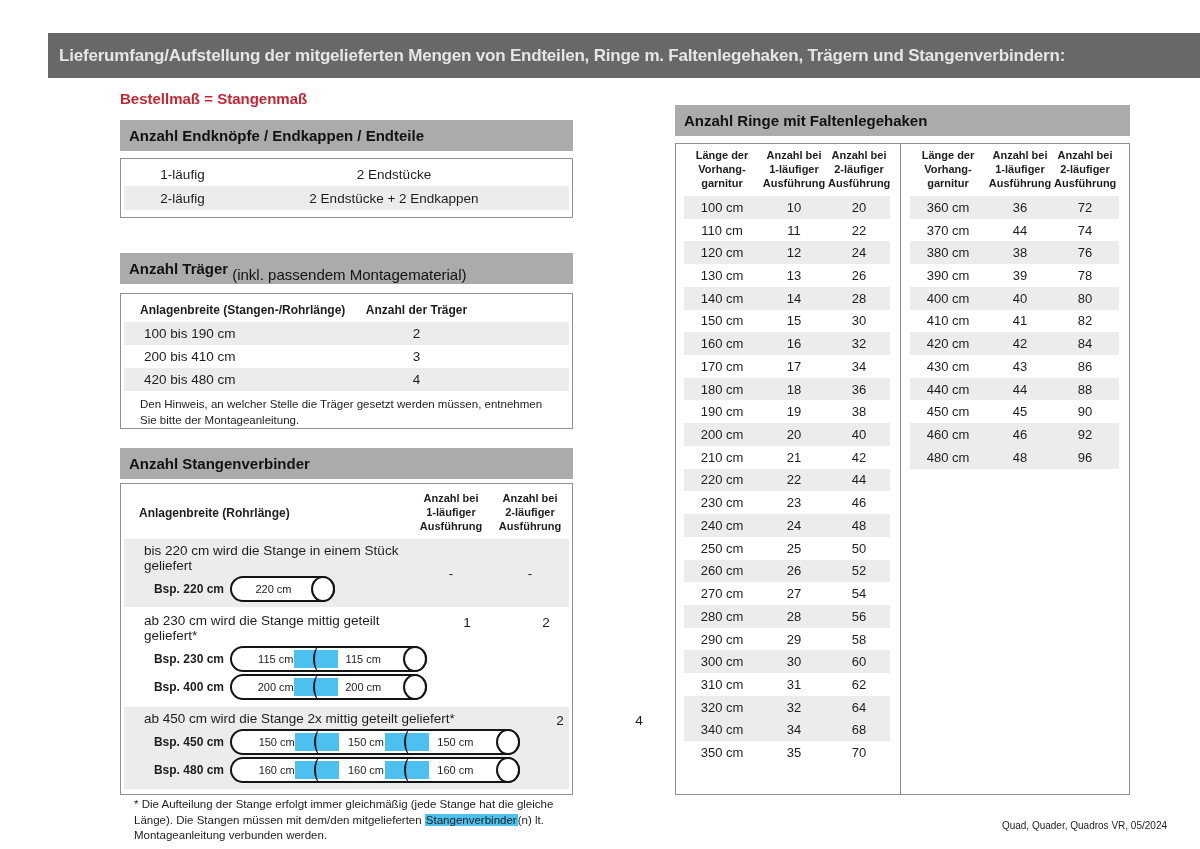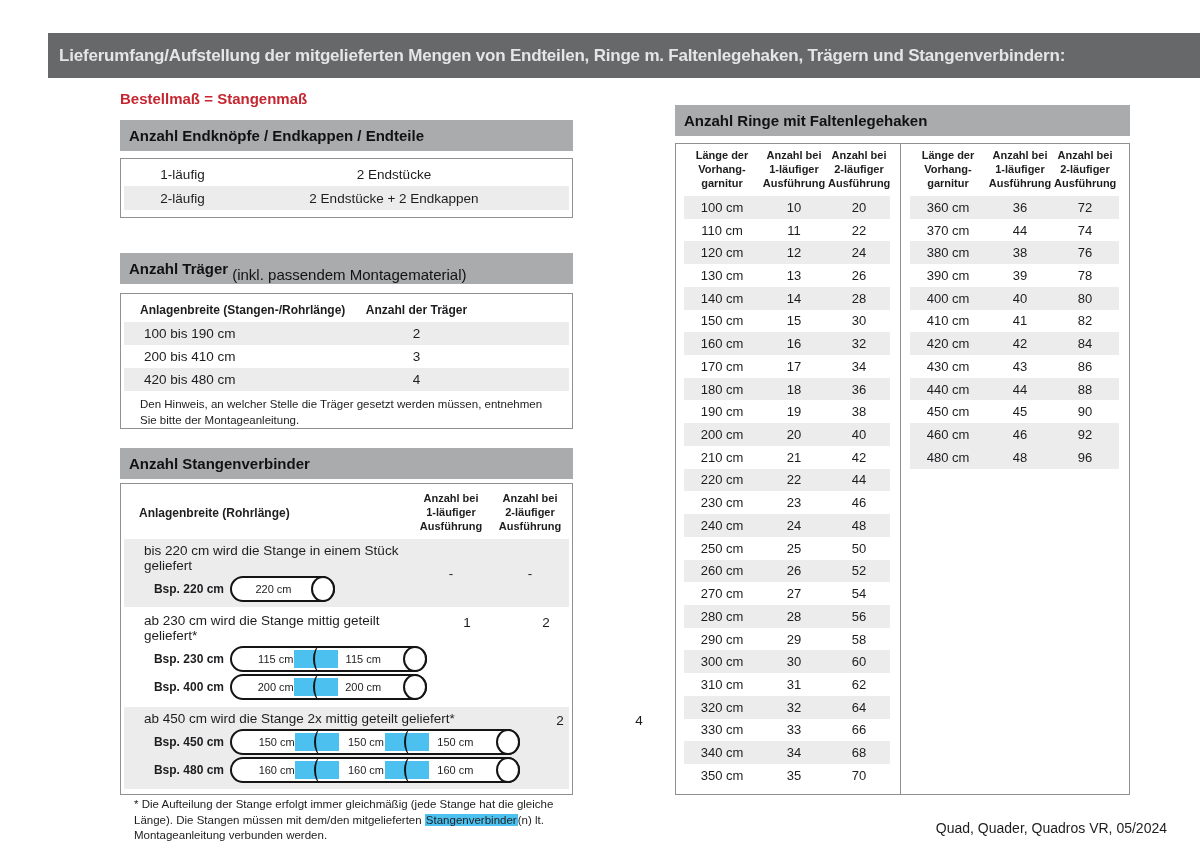--- a/index.html
+++ b/index.html
@@ -80,21 +80,21 @@
   .rbar { left:675px; top:105px; width:455px; }
   .rbox { left:675px; top:143px; width:455px; height:652px; padding:0; }
   .rhalf { position:absolute; top:0; bottom:0; }
   .rhalf.lh { left:0; width:225px; border-right:1px solid var(--border); }
   .rhalf.rh2 { left:226px; right:0; }
   .ring-head { display:grid; grid-template-columns:76px 68px 62px; margin:0 10px 0 8px; height:52px; align-items:center; }
   .ring-head .rhc { text-align:center; font-size:11px; font-weight:bold; line-height:1.25; }
   .ring-row { display:grid; grid-template-columns:76px 68px 62px; margin:0 10px 0 8px; height:22.73px; align-items:center; }
   .ring-row div { text-align:center; font-size:13px; }
 
-  .footer { position:absolute; right:33px; top:820px; font-size:14px; color:#1d1d1f; }
+  .footer { position:absolute; right:33px; top:820px; font-size:10px; color:#1d1d1f; }
 </style>
 </head>
 <body style="--banner: #67686a; --secbar: #a9abad; --shade: #ececed; --accent-red: #c52631; --connector-blue: #4cc1ef;">
 
 <div class="banner">
   <span>Lieferumfang/Aufstellung der mitgelieferten Mengen von Endteilen, Ringe m. Faltenlegehaken, Trägern und Stangenverbindern:</span>
 </div>
 
 <div class="subtitle">Bestellmaß = Stangenmaß</div>
 
@@ -379,25 +379,20 @@
         <div class="ring-row">
           <div>310 cm</div>
           <div>31</div>
           <div>62</div>
         </div>
         <div class="ring-row shade">
           <div>320 cm</div>
           <div>32</div>
           <div>64</div>
         </div>
-        <div class="ring-row">
-          <div>330 cm</div>
-          <div>33</div>
-          <div>66</div>
-        </div>
         <div class="ring-row shade">
           <div>340 cm</div>
           <div>34</div>
           <div>68</div>
         </div>
         <div class="ring-row">
           <div>350 cm</div>
           <div>35</div>
           <div>70</div>
         </div>

